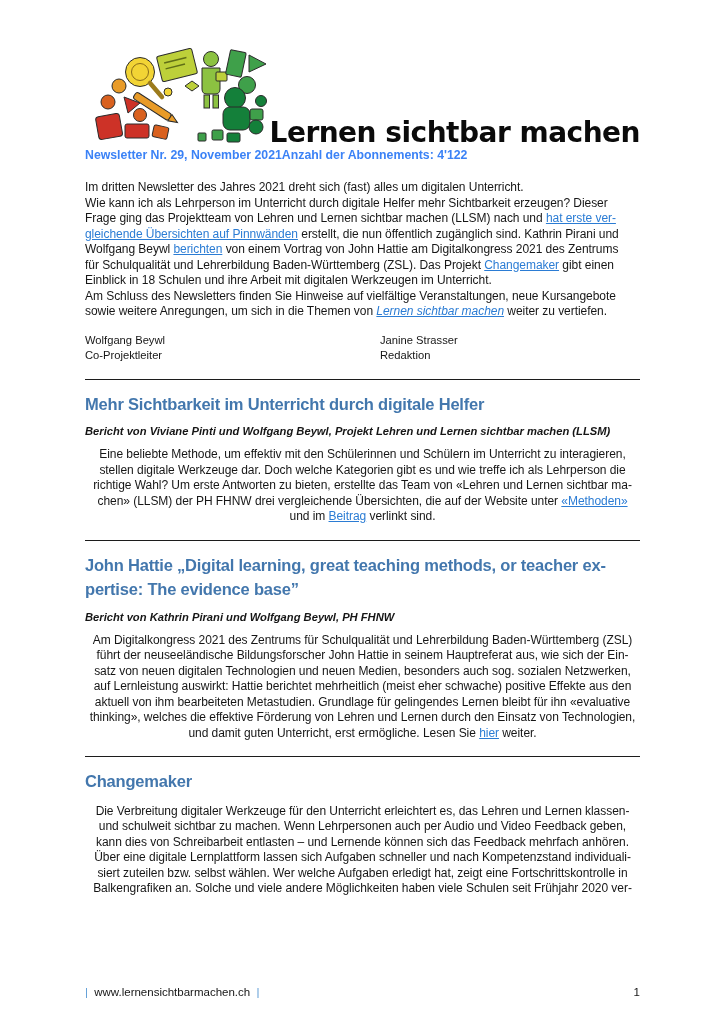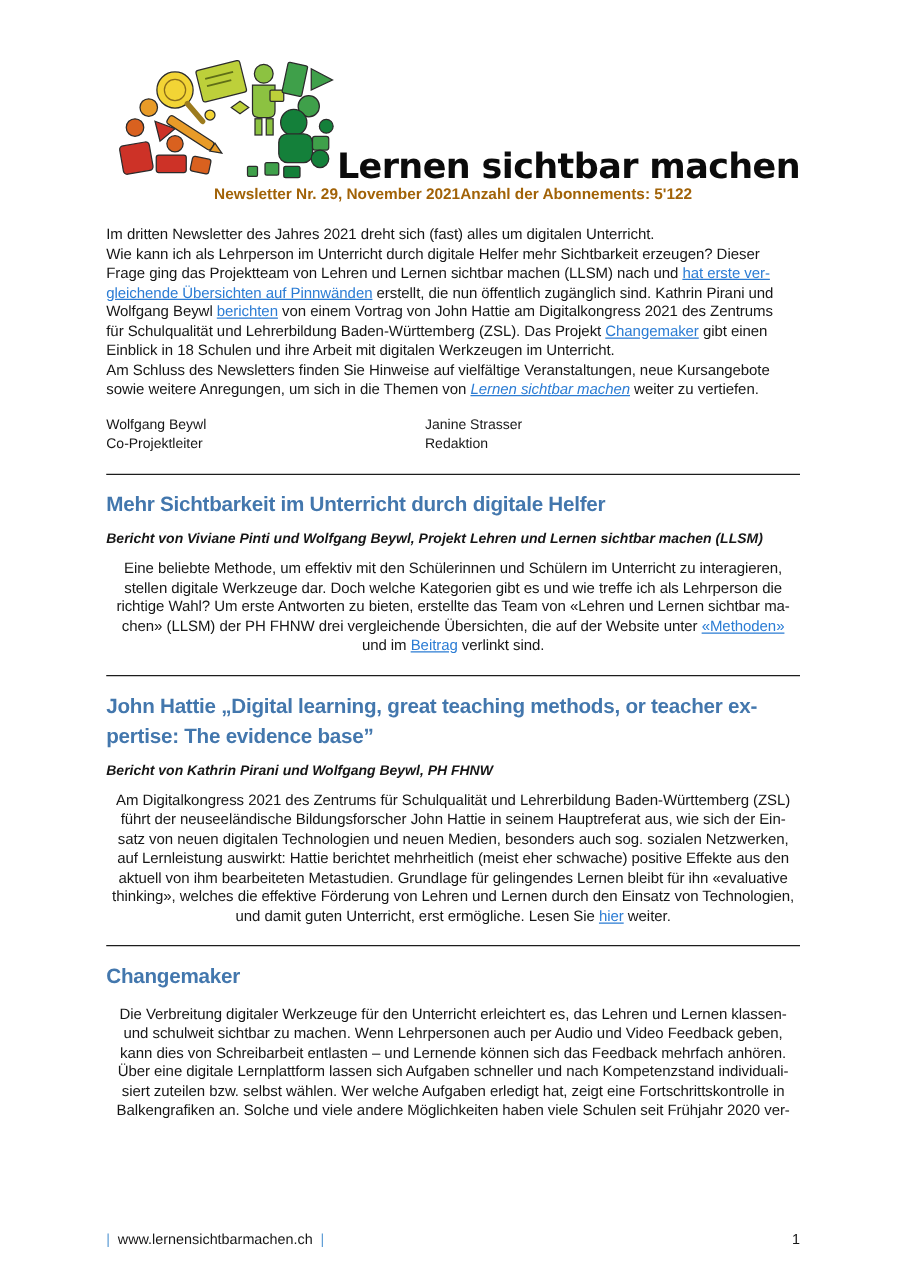--- a/index.html
+++ b/index.html
@@ -16,31 +16,31 @@
   }
   .header { position:relative; height:97px; }
   .logo-svg { position:absolute; left:10px; top:0; }
   .brand {
     position:absolute; right:0; bottom:-7px; margin:0;
     font-family:"DejaVu Sans", sans-serif;
     font-weight:bold; font-size:28px; letter-spacing:-0.5px;
     white-space:nowrap; color:#0b0b0b;
   }
   .meta-row {
-    display:flex; justify-content:center;
+    display:flex; justify-content:flex-start;
     margin-top:6px; font-weight:bold; font-size:12.3px;
-    color:#a16207;
+    color:#3b82f6;
   }
   .body {
     margin:0; font-size:12px; line-height:15.5px;
     letter-spacing:-0.05px; white-space:pre-wrap;
   }
   .p1 { margin-top:18px; }
   .p2 { margin-top:14px; }
-  .signature { display:flex; margin-top:13px; font-size:11.2px; line-height:15.5px; }
+  .signature { display:flex; margin-top:13px; font-size:11.2px; line-height:15.5px;gap:40px; }
   .signature .col-left { width:255px; }
   .rule { border:none; border-top:1.6px solid #1c1c1c; margin:15px 0 0 0; }
   .h2 {
     margin:12px 0 0; color:var(--heading-blue);
     font-size:16.5px; line-height:24.5px; font-weight:bold;
     white-space:pre-line; letter-spacing:-0.2px;
   }
   .byline { margin:9px 0 0; font-size:11.2px; font-weight:bold; font-style:italic; }
   .section .body { margin-top:10px;text-align:center; }
   .link { color:var(--link-blue); text-decoration:underline; cursor:pointer; }
@@ -97,21 +97,21 @@
         <rect x="117" y="85" width="11" height="10" rx="1.5" fill="var(--logo-palette-6)"></rect>
         <rect x="132" y="88" width="13" height="9" rx="1.5" fill="var(--logo-palette-7)"></rect>
         <rect x="103" y="88" width="8" height="8" rx="1" fill="var(--logo-palette-6)"></rect>
       </g>
     </svg>
     <h1 class="brand">Lernen sichtbar machen</h1>
   </div>
 
   <div class="meta-row">
     <span>Newsletter Nr. 29, November 2021</span>
-    <span>Anzahl der Abonnements: 5'122</span>
+    <span>Anzahl der Abonnements: 4'122</span>
   </div>
 
   <p class="body p1"><span>Im dritten Newsletter des Jahres 2021 dreht sich (fast) alles um digitalen Unterricht.
 Wie kann ich als Lehrperson im Unterricht durch digitale Helfer mehr Sichtbarkeit erzeugen? Dieser
 Frage ging das Projektteam von Lehren und Lernen sichtbar machen (LLSM) nach und </span><a class="link">hat erste ver-
 gleichende Übersichten auf Pinnwänden</a><span> erstellt, die nun öffentlich zugänglich sind. Kathrin Pirani und
 Wolfgang Beywl </span><a class="link">berichten</a><span> von einem Vortrag von John Hattie am Digitalkongress 2021 des Zentrums
 für Schulqualität und Lehrerbildung Baden-Württemberg (ZSL). Das Projekt </span><a class="link">Changemaker</a><span> gibt einen
 Einblick in 18 Schulen und ihre Arbeit mit digitalen Werkzeugen im Unterricht.
 Am Schluss des Newsletters finden Sie Hinweise auf vielfältige Veranstaltungen, neue Kursangebote

